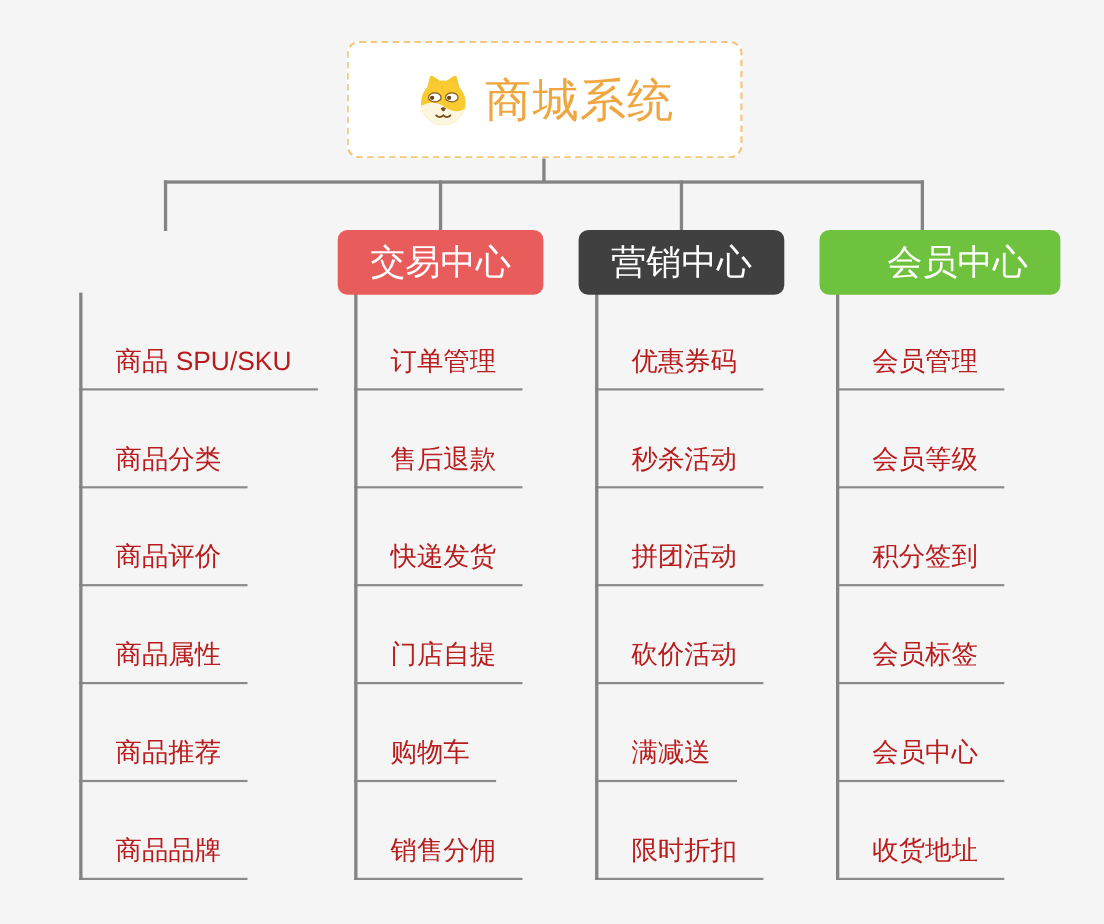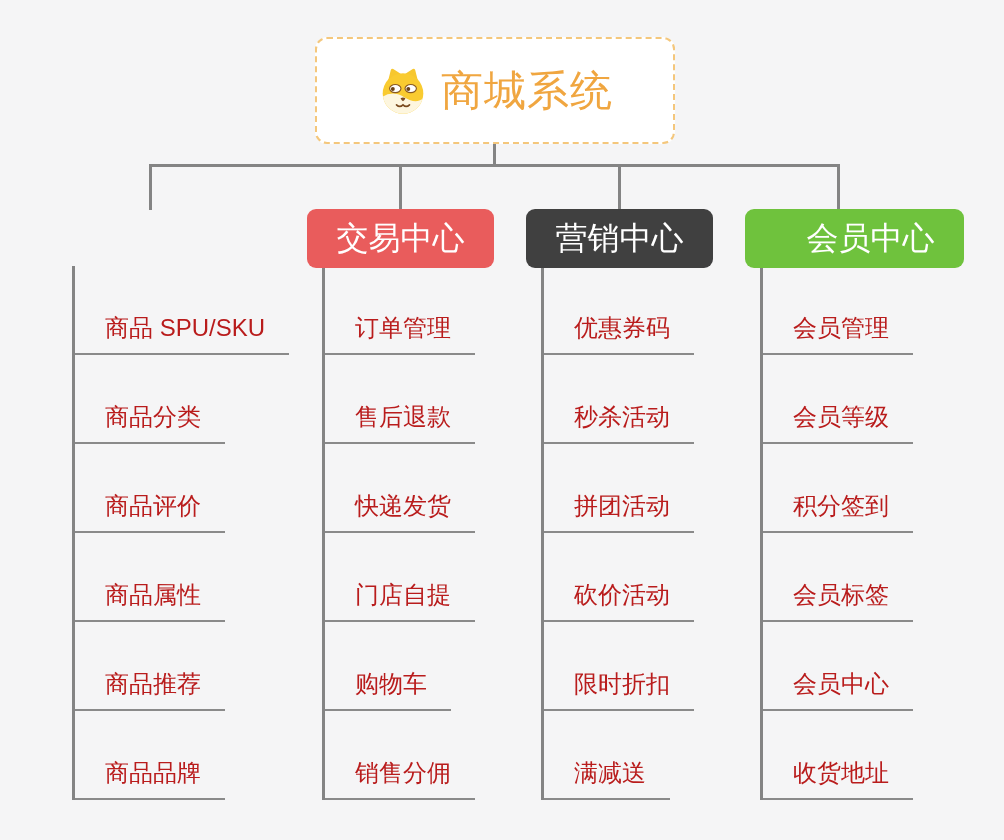--- a/index.html
+++ b/index.html
@@ -185,25 +185,25 @@
     <div class="item">
         <span class="topic">秒杀活动</span>
       </div>
     <div class="item">
         <span class="topic">拼团活动</span>
       </div>
     <div class="item">
         <span class="topic">砍价活动</span>
       </div>
     <div class="item">
+        <span class="topic">满减送</span>
+      </div>
+    <div class="item">
         <span class="topic">限时折扣</span>
       </div>
-    <div class="item">
-        <span class="topic">满减送</span>
-      </div>
   </div>
 
   <div class="column c4">
     <div class="item">
         <span class="topic">会员管理</span>
       </div>
     <div class="item">
         <span class="topic">会员等级</span>
       </div>
     <div class="item">

